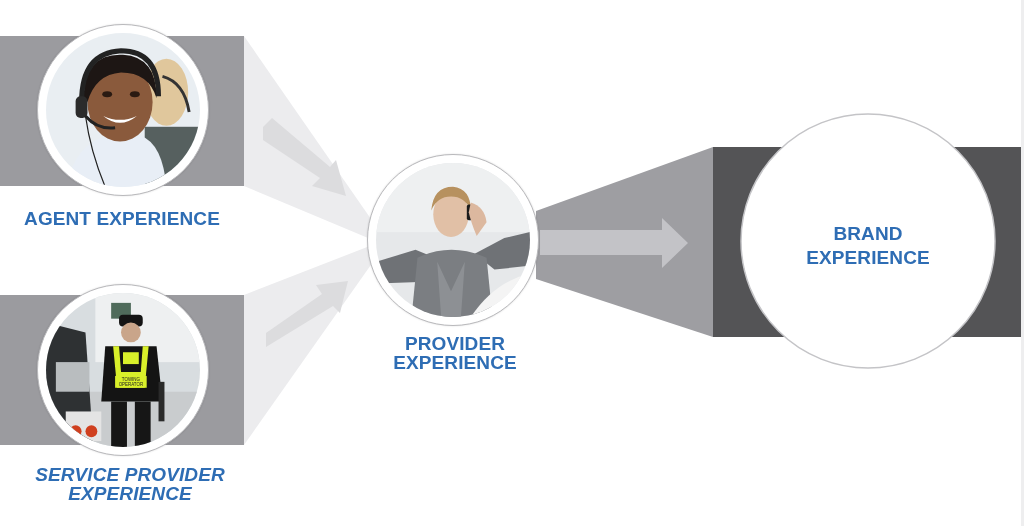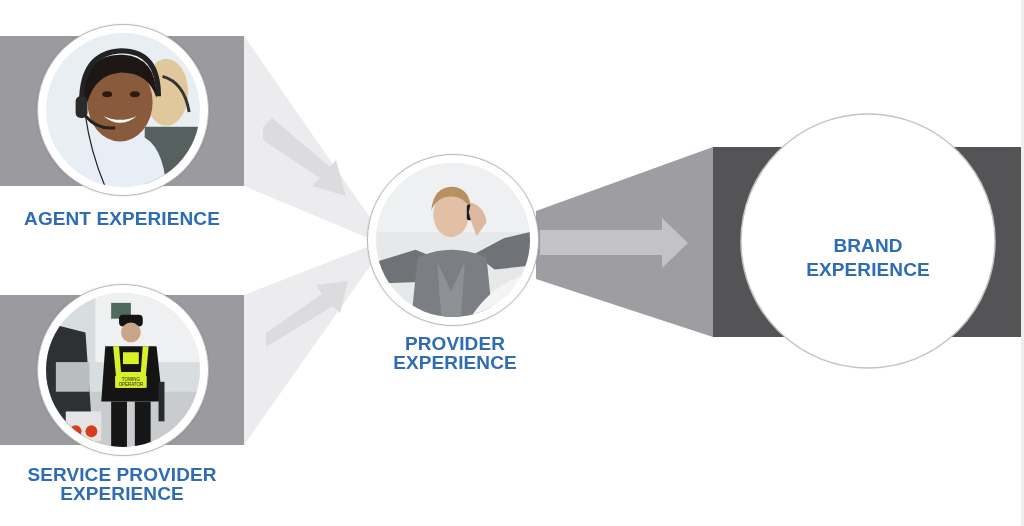--- a/index.html
+++ b/index.html
@@ -163,28 +163,28 @@
 
         <path d="M96 156 Q120 120 156 112 L156 156 Z" fill="#f4f4f4"></path>
       </svg>
     </div>
   </div>
 
   <div class="label" style="left:0px; top:209px; width:244px;">
     <span>AGENT EXPERIENCE</span>
   </div>
 
-  <div class="label" style="left:0px; top:465px; width:244px;">
+  <div class="label" style="left:8px; top:465px; width:244px;font-style:italic;">
     <span>SERVICE PROVIDER</span>
     <span>EXPERIENCE</span>
   </div>
 
   <div class="label" style="left:355px; top:334px; width:200px;">
     <span>PROVIDER</span>
     <span>EXPERIENCE</span>
   </div>
 
-  <div class="label" style="left:768px; top:222px; width:200px; line-height:24px;margin-top:12px;">
+  <div class="label" style="left:768px; top:222px; width:200px; line-height:24px;">
     <span>BRAND</span>
     <span>EXPERIENCE</span>
   </div>
 
 </div>
 
 </body></html>

